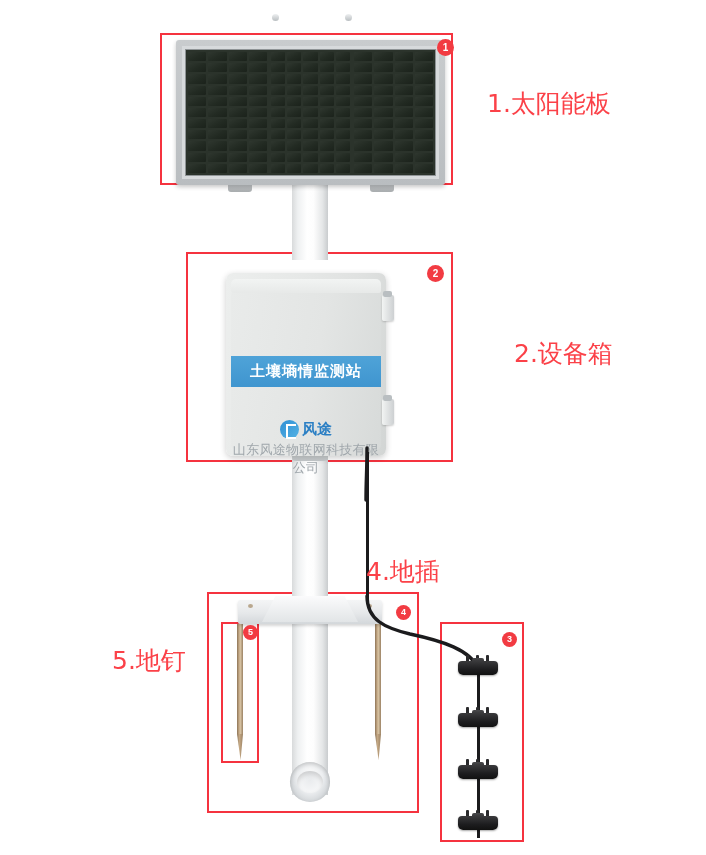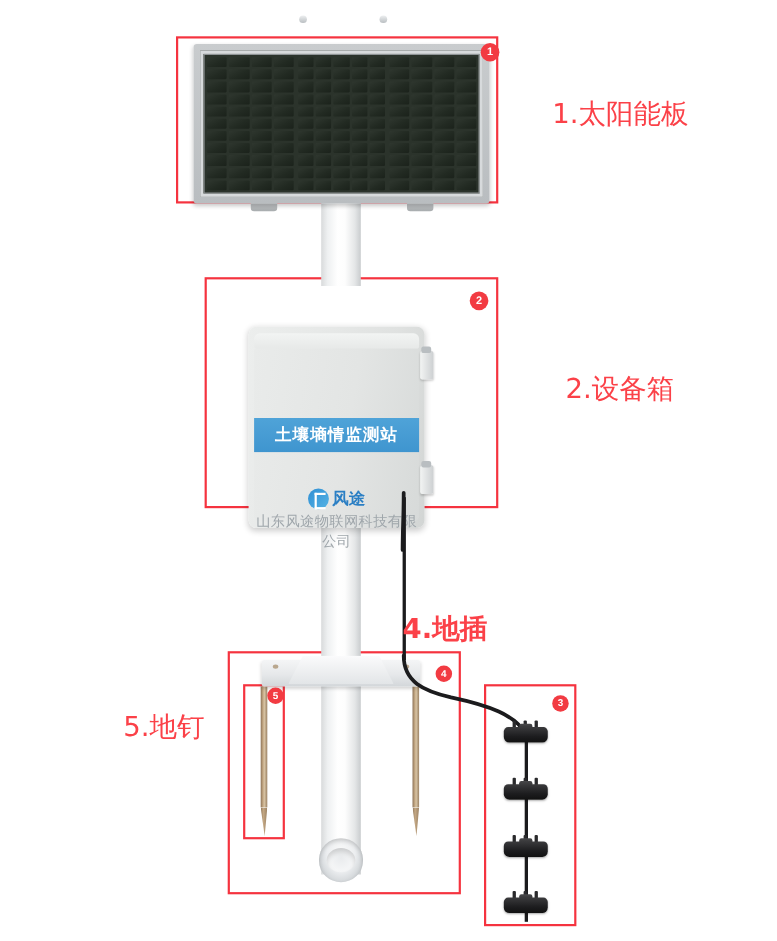--- a/index.html
+++ b/index.html
@@ -69,21 +69,21 @@
   .panel-foot{
     position:absolute;left:228px;top:183px;width:24px;height:9px;
     background:linear-gradient(180deg,#cfd2d4,#a8acae);border-radius:0 0 3px 3px;z-index:9;
   }
   .panel-foot.right{left:370px;}
 
   
   #equip-box{
     position:absolute;left:226px;top:273px;width:160px;height:183px;z-index:12;
     background:linear-gradient(100deg,#eceeed 0%,#e6e8e7 40%,#dfe1e0 72%,#d2d5d4 100%);
-    border-radius:7px;box-shadow:0 2px 6px rgba(0,0,0,.2);margin-top:24px;
+    border-radius:7px;box-shadow:0 2px 6px rgba(0,0,0,.2);
   }
   #equip-box .lid{
     position:absolute;left:5px;top:6px;right:5px;height:14px;
     background:linear-gradient(180deg,#f2f4f3,#e7e9e8);border-radius:5px 5px 2px 2px;
   }
   #equip-box .body{
     position:absolute;left:5px;top:20px;right:5px;bottom:6px;
     background:linear-gradient(100deg,#e9ebea 0%,#e3e5e4 55%,#d7dad9 100%);
     border-radius:2px 2px 5px 5px;
   }
@@ -333,21 +333,21 @@
           <div class="cell"></div>
           <div class="cell"></div>
           <div class="cell"></div>
           <div class="cell"></div>
           <div class="cell"></div>
           <div class="cell"></div>
         </div>
     </div>
   </div>
   <div class="badge" style="left:437px;top:39px;">1</div>
-  <div class="callout" style="left:502px;top:87px;">1.太阳能板</div>
+  <div class="callout" style="left:487px;top:87px;">1.太阳能板</div>
 
   <div class="boxmount"></div>
   <div id="equip-box">
     <div class="lid"></div>
     <div class="body">
       <div class="banner">
         <span>土壤墒情监测站</span>
       </div>
       <div class="brand">
         <span class="mark"></span><span class="name">风途</span>
@@ -359,21 +359,21 @@
   </div>
   <div class="badge" style="left:427px;top:265px;">2</div>
   <div class="callout" style="left:514px;top:337px;">2.设备箱</div>
 
   <div class="cable" style="left:366px;top:452px;width:3px;height:148px;"></div>
   <svg width="706" height="855" style="position:absolute;left:0;top:0;z-index:21;pointer-events:none;">
     <path d="M367 596 C367 620, 385 628, 410 634 C443 641, 470 650, 478 668" stroke="#1b1b1d" stroke-width="3.4" fill="none" stroke-linecap="round"></path>
     <path d="M367 448 C367 470, 366 480, 366 500" stroke="#1b1b1d" stroke-width="3.4" fill="none" stroke-linecap="round"></path>
   </svg>
   <div class="badge small" style="left:396px;top:605px;">4</div>
-  <div class="callout" style="left:366px;top:555px;font-weight:bold;">4.地插</div>
+  <div class="callout" style="left:366px;top:555px;">4.地插</div>
 
   <div id="base-plate">
     <div class="plate-hole" style="left:10px;"></div>
     <div class="plate-hole" style="right:10px;"></div>
   </div>
   <div class="bracket"></div>
   <div class="bracket-bolt" style="left:272px;"></div>
   <div class="bracket-bolt" style="left:345px;"></div>
   <div class="stake" style="left:237px;top:624px;height:110px;"></div>
   <div class="stake" style="left:375px;top:624px;height:110px;"></div>

